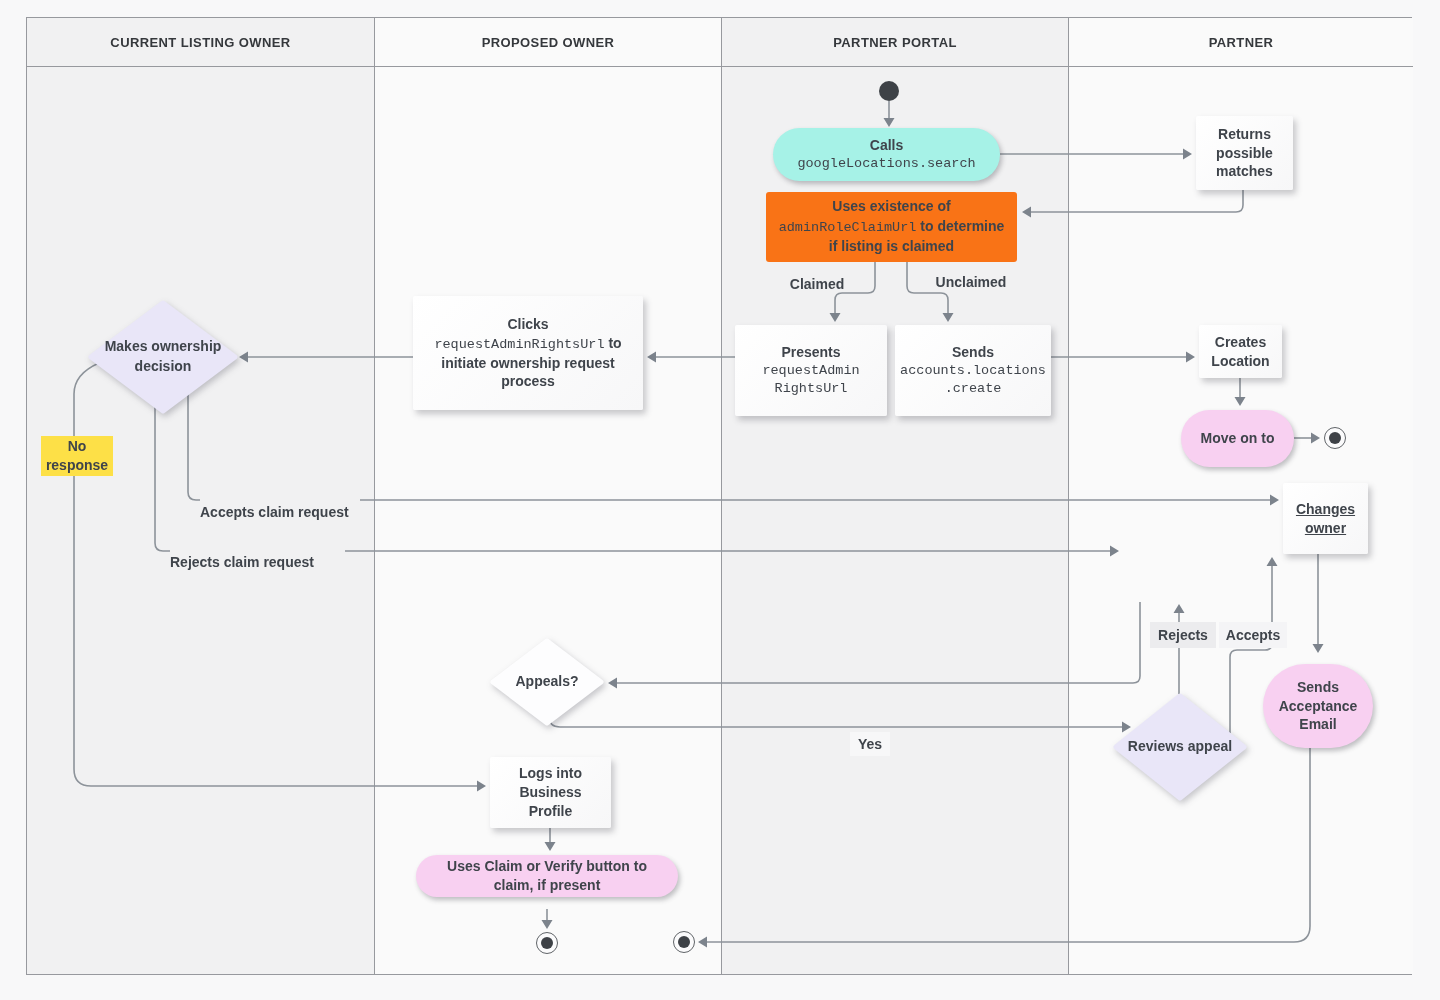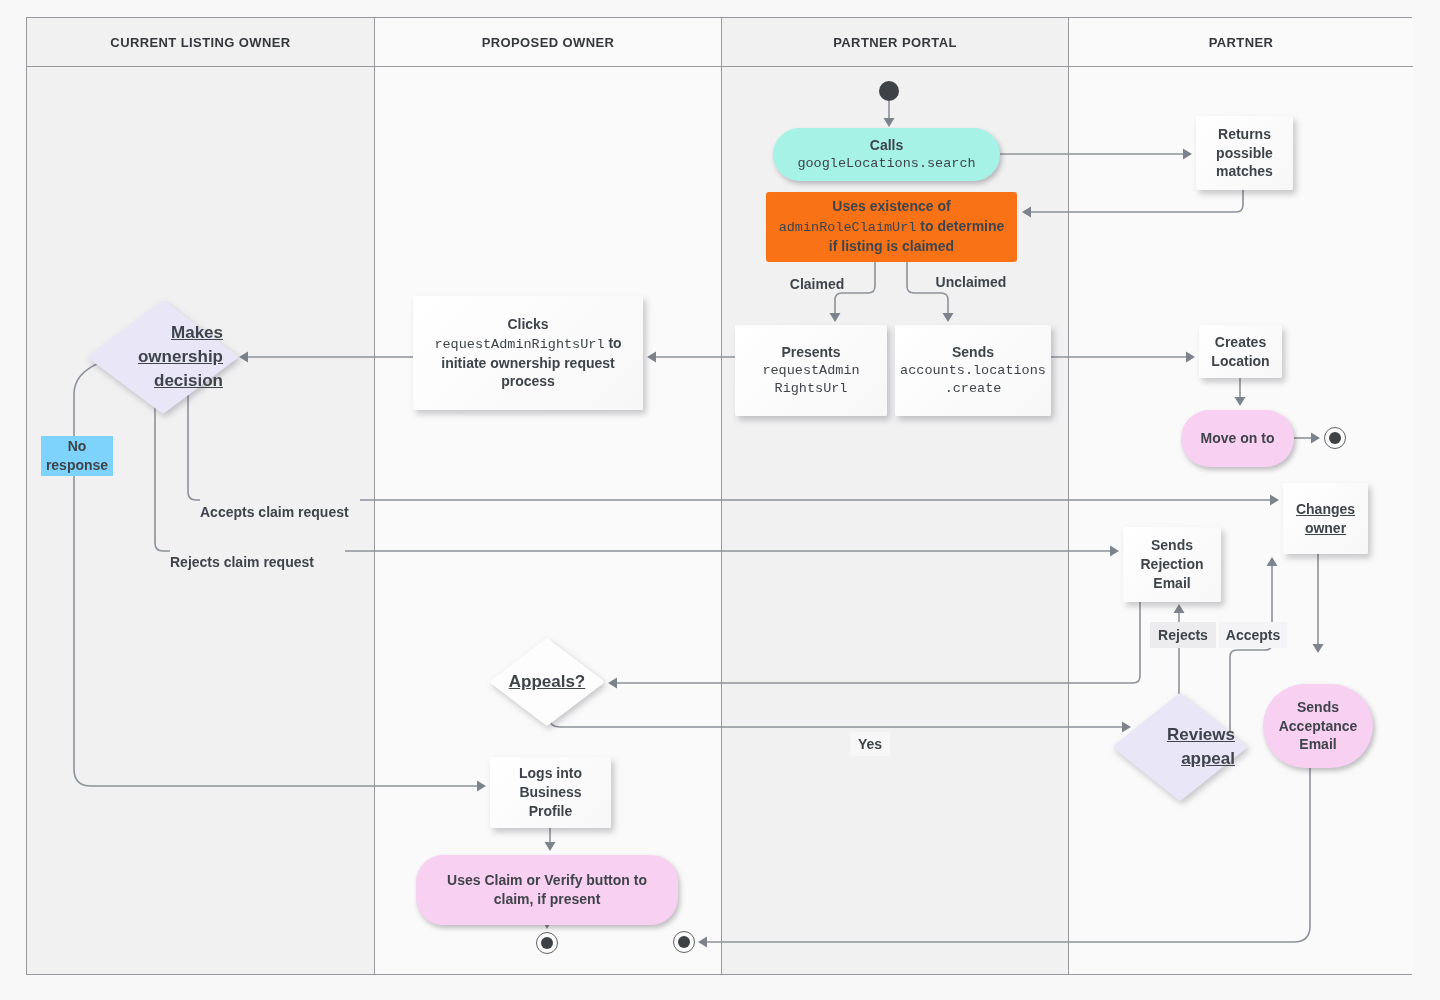--- a/index.html
+++ b/index.html
@@ -34,21 +34,21 @@
     box-shadow:2px 3px 5px rgba(50,50,60,.30);
     display:flex; flex-direction:column; align-items:center; justify-content:center;
     text-align:center; font-weight:700; font-size:14px; line-height:1.35;
   }
   .flat {
     display:flex; align-items:center; justify-content:center;
     text-align:center; font-weight:700; font-size:14px; line-height:1.4;
   }
   .code { font-family:"Liberation Mono","DejaVu Sans Mono",monospace; font-weight:400; font-size:13.5px; white-space:pre-line; }
   .edge-label { font-weight:700; font-size:14px; color:#3f444b; display:flex; align-items:center; justify-content:center; text-align:center; line-height:1.35; }
-  .diamond-text { display:flex; align-items:center; justify-content:center; text-align:right; font-weight:700; font-size:17px; line-height:1.4;text-decoration:underline; }
+  .diamond-text { display:flex; align-items:center; justify-content:center; text-align:center; font-weight:700; font-size:14px; line-height:1.4; }
   .terminator { position:absolute; z-index:2; width:22px; height:22px; border:1.5px solid #606468; border-radius:50%; background:#fbfbfc; box-sizing:border-box; display:flex; align-items:center; justify-content:center; }
   .terminator .dot { width:12px; height:12px; border-radius:50%; background:#3e4247; }
   #start-node { position:absolute; z-index:2; left:879px; top:81px; width:20px; height:20px; border-radius:50%; background:#3e4247; }
 </style>
 </head>
 <body>
 
 <div id="canvas">
 
   <div id="frame">
@@ -168,46 +168,43 @@
   </div>
 
   <div class="node card" style="left:413px; top:296px; width:230px; height:114px; padding:6px 21px;">
     <span>Clicks</span>
     <div>
       <span class="code">requestAdminRightsUrl</span>
       <span>to initiate ownership request process</span>
     </div>
   </div>
 
-  <div class="node card" style="left:1123px; top:527px; width:98px; height:75px; padding:4px 10px;">
-    <span>Sends Rejection Email</span>
-  </div>
 
   <div class="node card" style="left:1283px; top:483px; width:85px; height:71px; padding:4px 5px;text-decoration:underline;">
     <span>Changes owner</span>
   </div>
 
-  <div class="node pill" style="left:1263px; top:684px; width:110px; height:84px; border-radius:46px; background:#f8d0f1; padding:2px 4px;text-align:center;">
+  <div class="node pill" style="left:1263px; top:664px; width:110px; height:84px; border-radius:46px; background:#f8d0f1; padding:2px 4px;text-align:center;">
     <span>Sends Acceptance Email</span>
   </div>
 
   <div class="node card" style="left:490px; top:757px; width:121px; height:71px; padding:4px 10px;">
     <span>Logs into Business Profile</span>
   </div>
 
-  <div class="node pill" style="left:416px; top:855px; width:262px; height:70px; border-radius:27px; background:#f8d0f1; padding:2px 12px;">
+  <div class="node pill" style="left:416px; top:855px; width:262px; height:42px; border-radius:27px; background:#f8d0f1; padding:2px 12px;">
     <span>Uses Claim or Verify button to claim, if present</span>
   </div>
 
   <div class="diamond-text" style="left:103px; top:326px; width:120px; height:62px;">Makes ownership decision</div>
   <div class="diamond-text" style="left:495px; top:668px; width:104px; height:28px;">Appeals?</div>
   <div class="diamond-text" style="left:1125px; top:727px; width:110px; height:40px;">Reviews appeal</div>
 
   <div class="edge-label" style="left:781px; top:275px; width:72px; height:18px;">Claimed</div>
   <div class="edge-label" style="left:925px; top:273px; width:92px; height:18px;">Unclaimed</div>
-  <div class="edge-label" style="left:41px; top:436px; width:72px; height:40px; background:#7dd3fc;">No response</div>
+  <div class="edge-label" style="left:41px; top:436px; width:72px; height:40px; background:#fde047;">No response</div>
   <div class="edge-label" style="left:200px; top:496px; width:160px; height:32px; background:#f1f1f2; justify-content:flex-start; padding-left:0; white-space:nowrap;">Accepts claim request</div>
   <div class="edge-label" style="left:170px; top:546px; width:175px; height:32px; background:#f1f1f2; justify-content:flex-start; white-space:nowrap;">Rejects claim request</div>
   <div class="edge-label" style="left:1150px; top:622px; width:66px; height:26px; background:#ececee;">Rejects</div>
   <div class="edge-label" style="left:1219px; top:622px; width:68px; height:26px; background:#f4f4f6;">Accepts</div>
   <div class="edge-label" style="left:850px; top:732px; width:40px; height:24px; background:#f7f7f8;">Yes</div>
 
 </div>
 
 </body></html>

